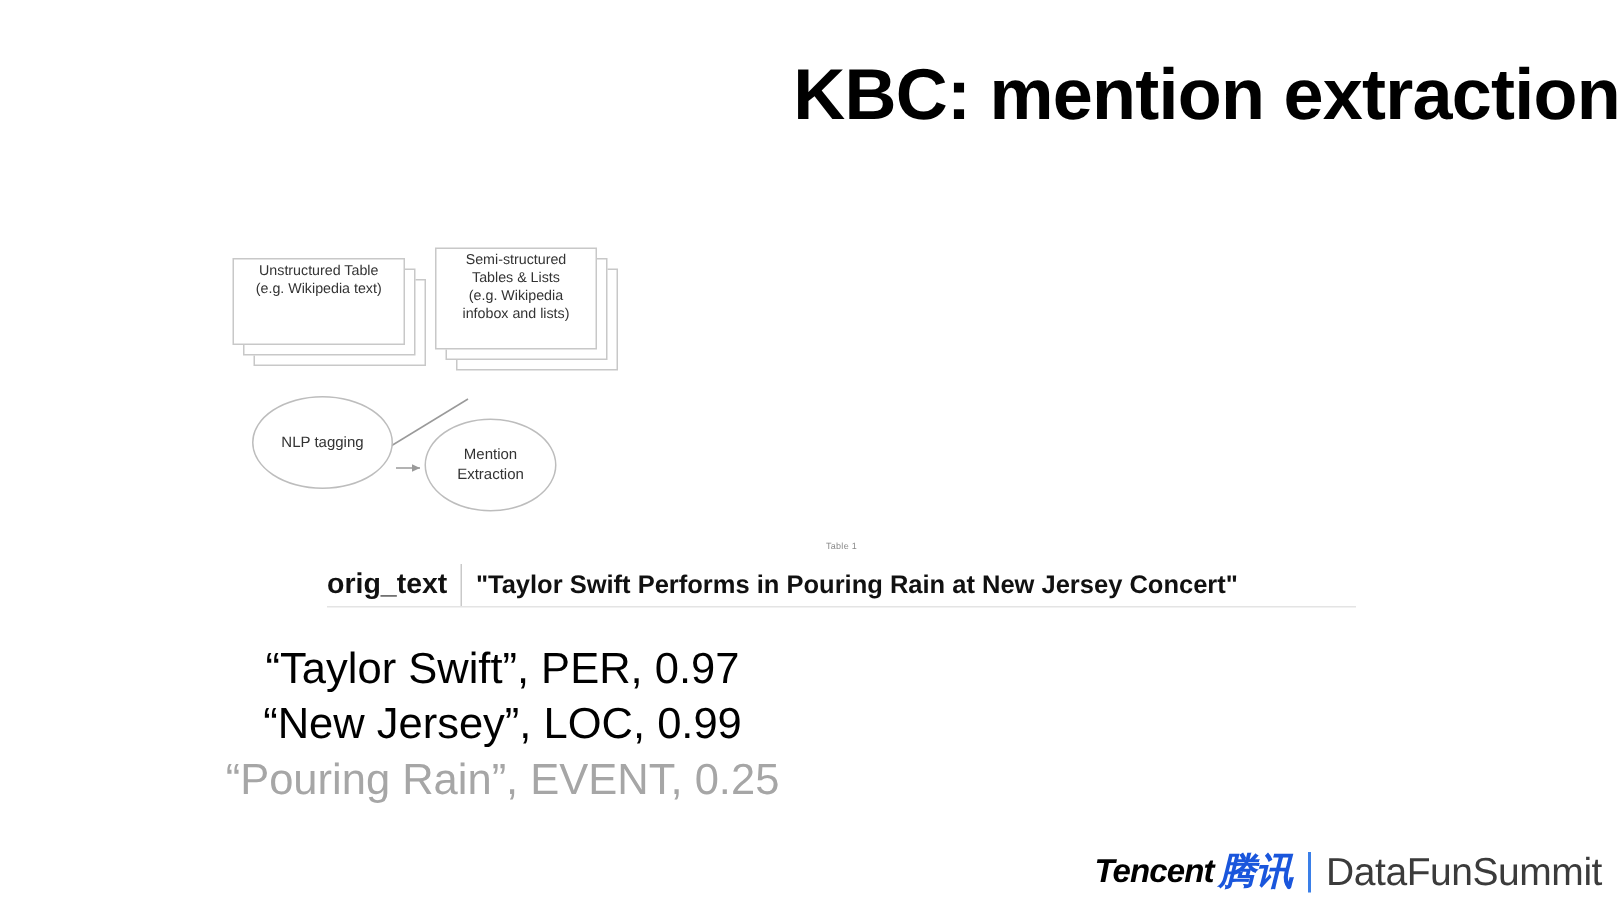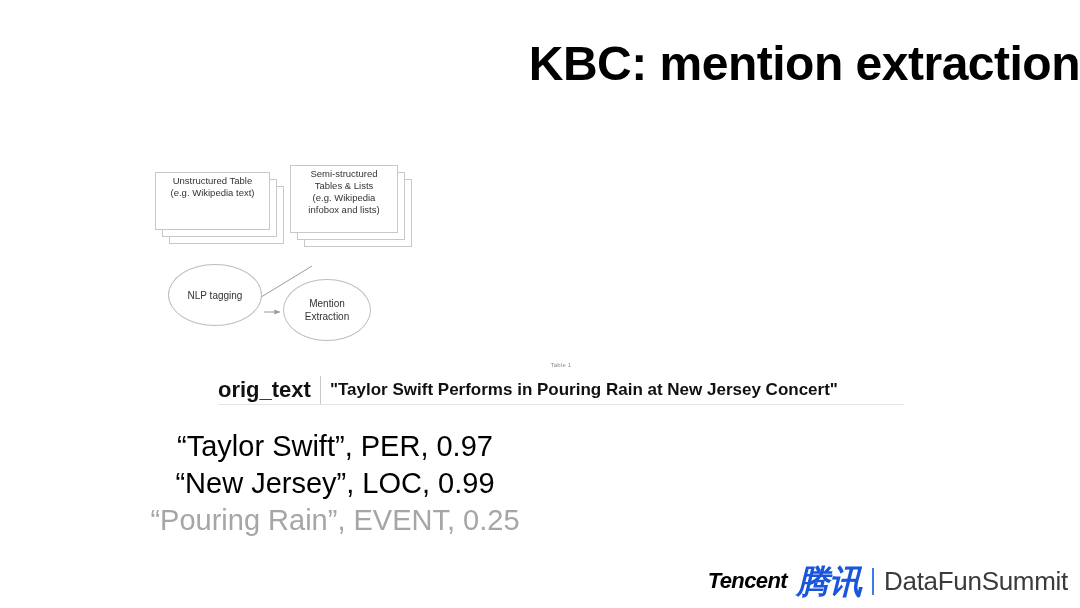--- a/index.html
+++ b/index.html
@@ -151,21 +151,21 @@
     left: 0;
     top: 14px;
     width: 686px;
     height: 29px;
     display: flex;
     align-items: center;
     border-bottom: 1px solid #e4e4e4;
     box-sizing: border-box;
   }
   .table-key {
-    font-size: 22px;
+    font-size: 19px;
     font-weight: bold;
     color: #111111;
     padding-right: 9px;
     white-space: nowrap;
   }
   .table-divider {
     width: 1px;
     align-self: stretch;
     background: #c9c9c9;
   }
@@ -206,25 +206,25 @@
   }
   .logo-tencent {
     font-size: 22px;
     font-weight: bold;
     font-style: italic;
     color: #000000;
     letter-spacing: -0.6px;
     line-height: 1;
   }
   .logo-tencent-cn {
-    font-size: 33px;
+    font-size: 25px;
     font-weight: bold;
     font-style: italic;
     color: #1a56dc;
-    margin-left: 9px;
+    margin-left: 3px;
     line-height: 1;
   }
   .logo-sep {
     width: 2px;
     height: 27px;
     background: #3a7fe8;
     margin: 0 10px;
   }
   .logo-datafun {
     font-size: 26px;

